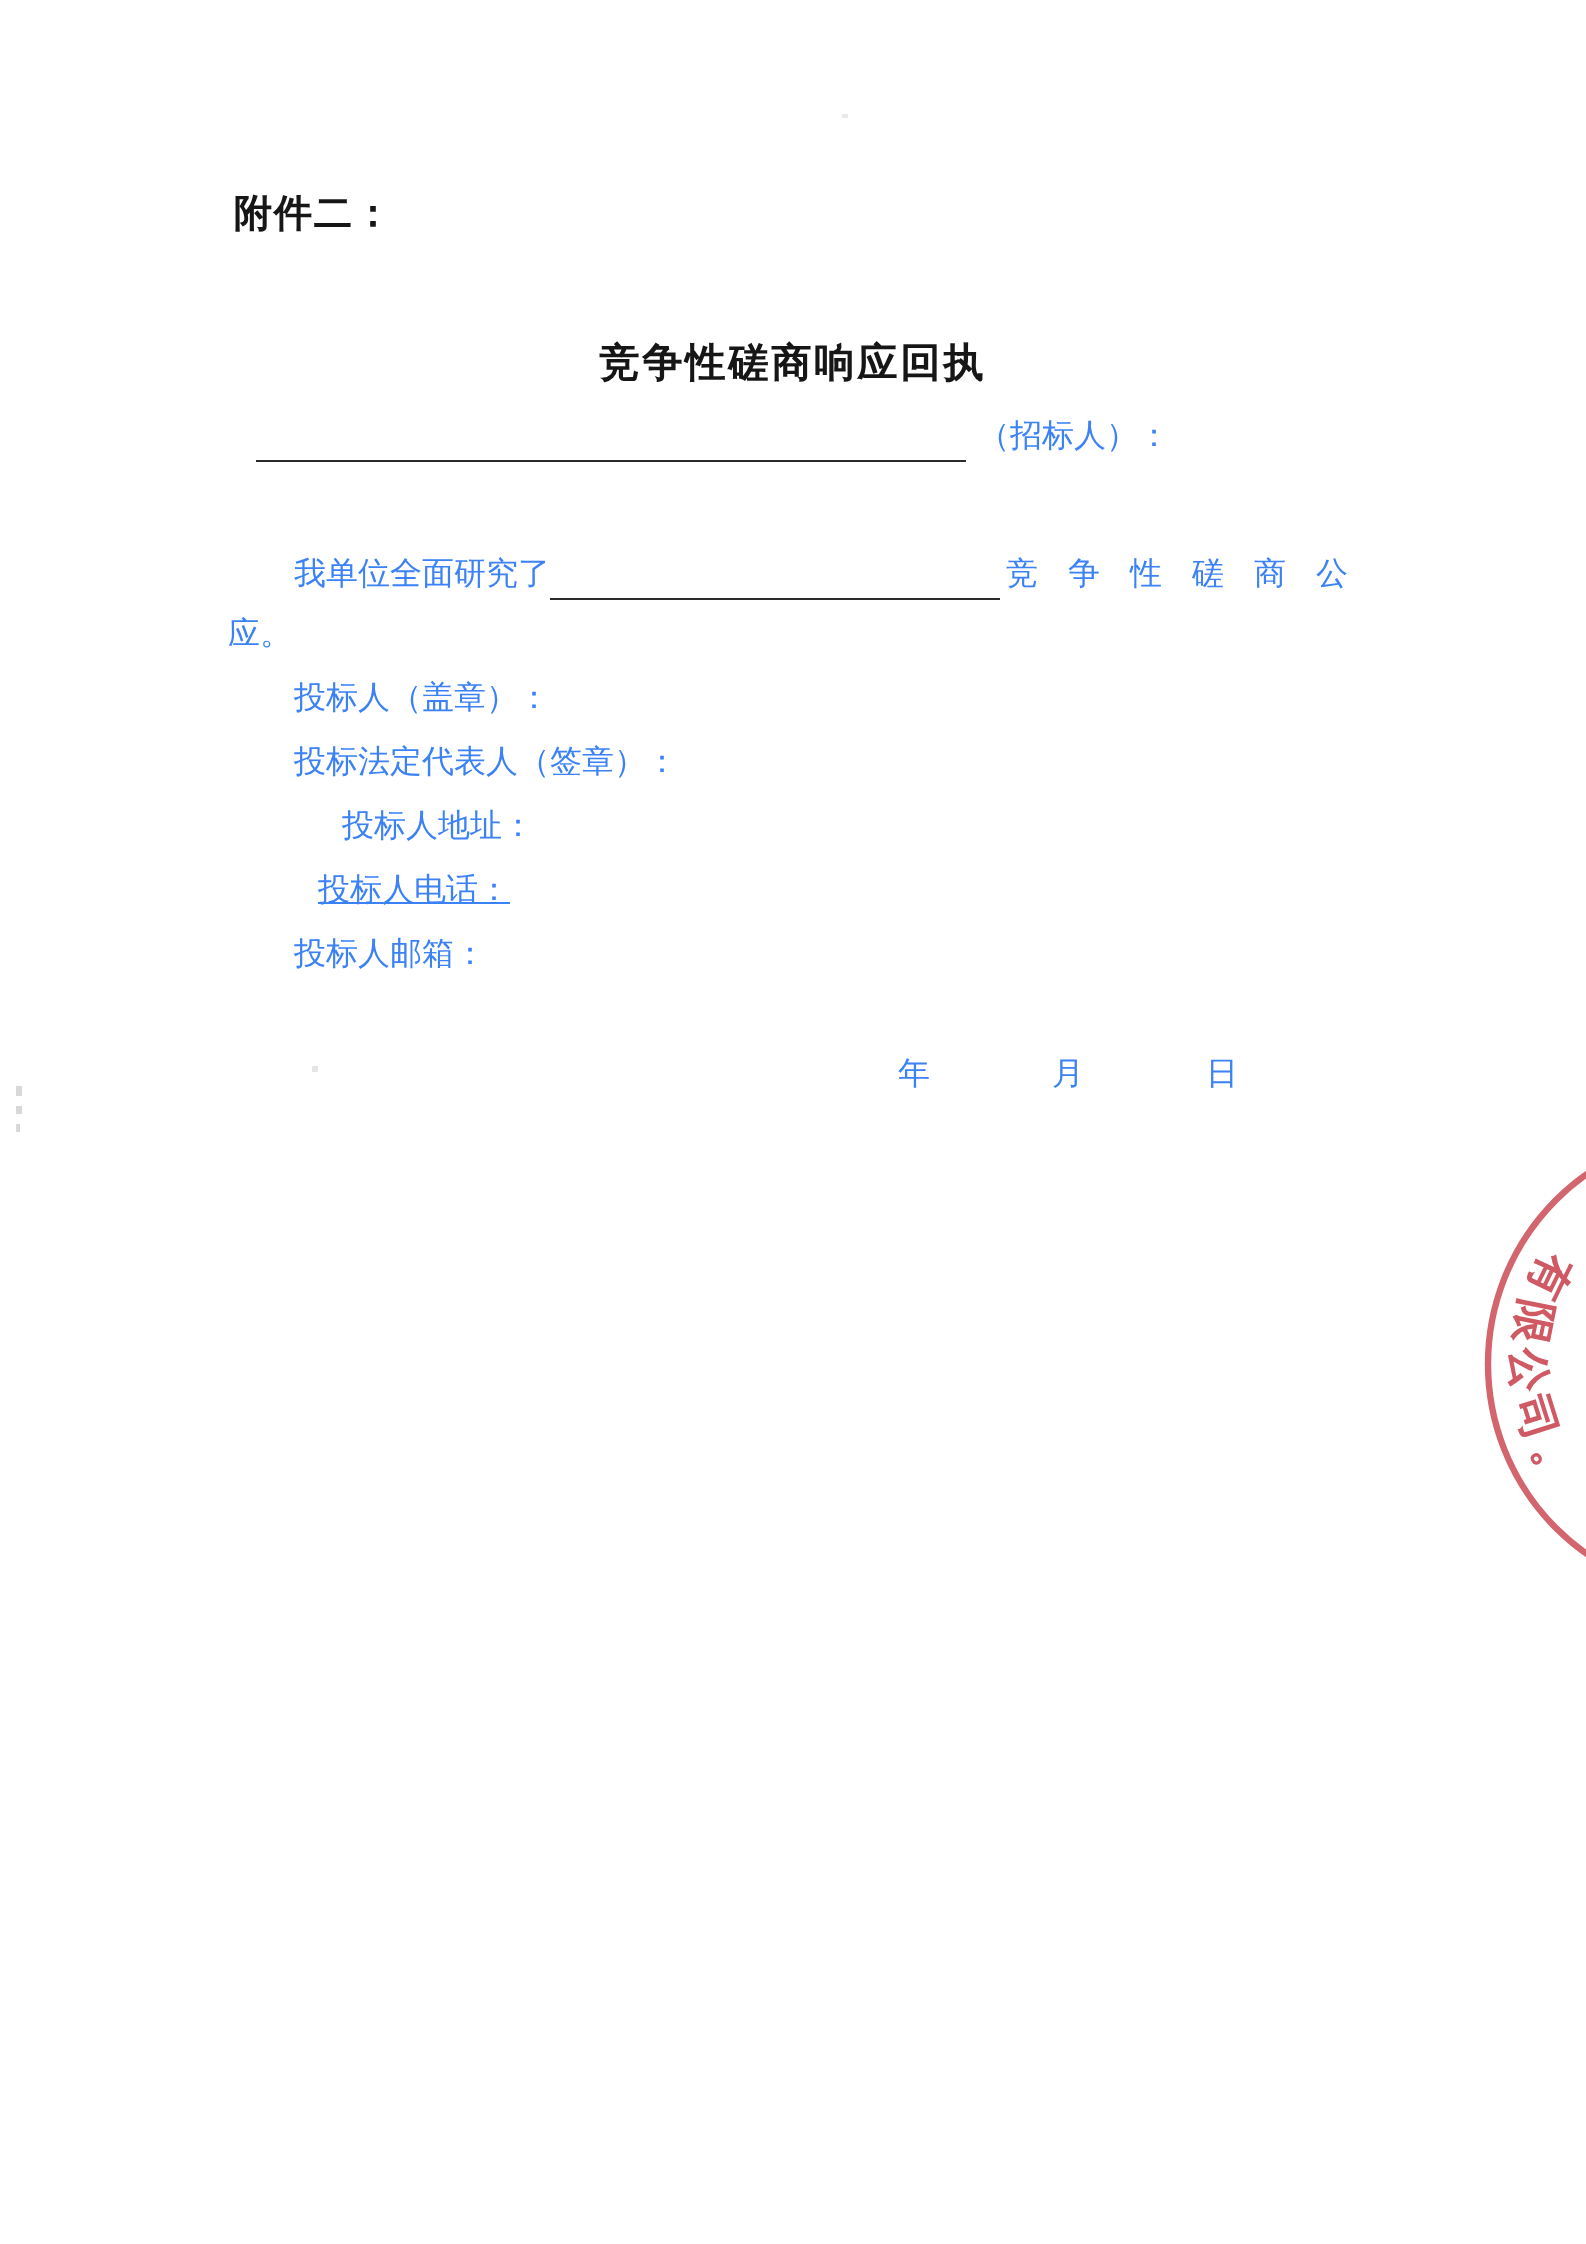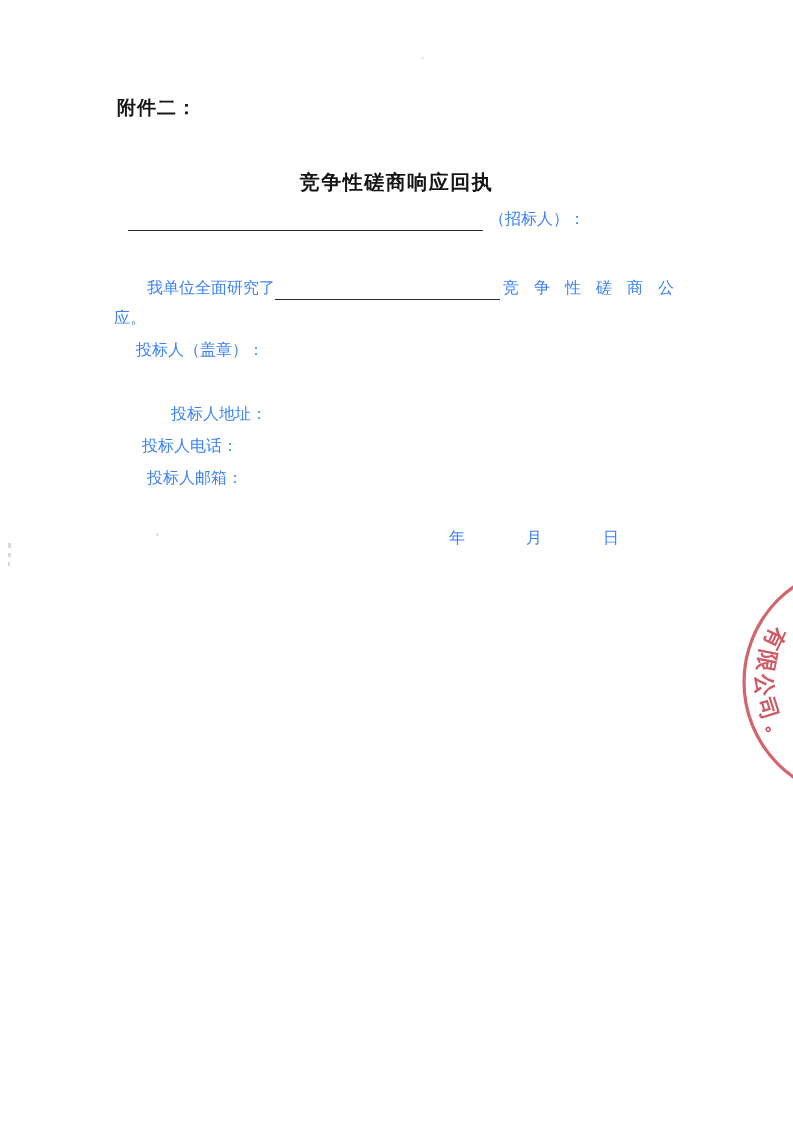--- a/index.html
+++ b/index.html
@@ -41,24 +41,24 @@
   .blank-a{width:355px;}
   .blank-b{width:225px;}
   .blank-c{width:105px;}
   .addressee-line{left:128px;top:207px;}
   .addressee-suffix{margin-left:6px;}
   .para-line1{left:147px;top:240px;margin-top:36px;}
   .para-line2{left:114px;top:273px;}
   .para-line3{left:114px;top:306px;}
   .spread1{letter-spacing:15px;margin-left:3px;}
   .spread2{letter-spacing:21px;margin-left:4px;}
-  .field-0{left:136px;top:338px;}
+  .field-0{left:147px;top:338px;}
   .field-1{left:147px;top:370px;}
   .field-2{left:147px;top:402px;margin-left:24px;}
-  .field-3{left:142px;top:434px;}
+  .field-3{left:159px;top:434px;text-decoration:underline;}
   .field-4{left:147px;top:466px;}
   .date-line{left:449px;top:526px;}
   .date-line span{margin-right:57px;}
   .date-line span:last-child{margin-right:0;}
   .seal{
     left:730px;top:560px;width:63px;height:240px;
     pointer-events:none;
   }
   .seal text{
     font-family:"Liberation Serif", serif;
@@ -88,20 +88,21 @@
   </div>
 
   <div class="abs line para-line1">
     <span>我单位全面研究了</span><span class="blank blank-b"></span><span class="spread1">竞争性磋商公</span>
   </div>
 
 
   <div class="abs line para-line3">应。</div>
 
   <div class="abs line field-0">投标人（盖章）：</div>
+  <div class="abs line field-1">投标法定代表人（签章）：</div>
   <div class="abs line field-2">投标人地址：</div>
   <div class="abs line field-3">投标人电话：</div>
   <div class="abs line field-4">投标人邮箱：</div>
 
   <div class="abs line date-line">
     <span>年</span>
     <span>月</span>
     <span>日</span>
   </div>
 

